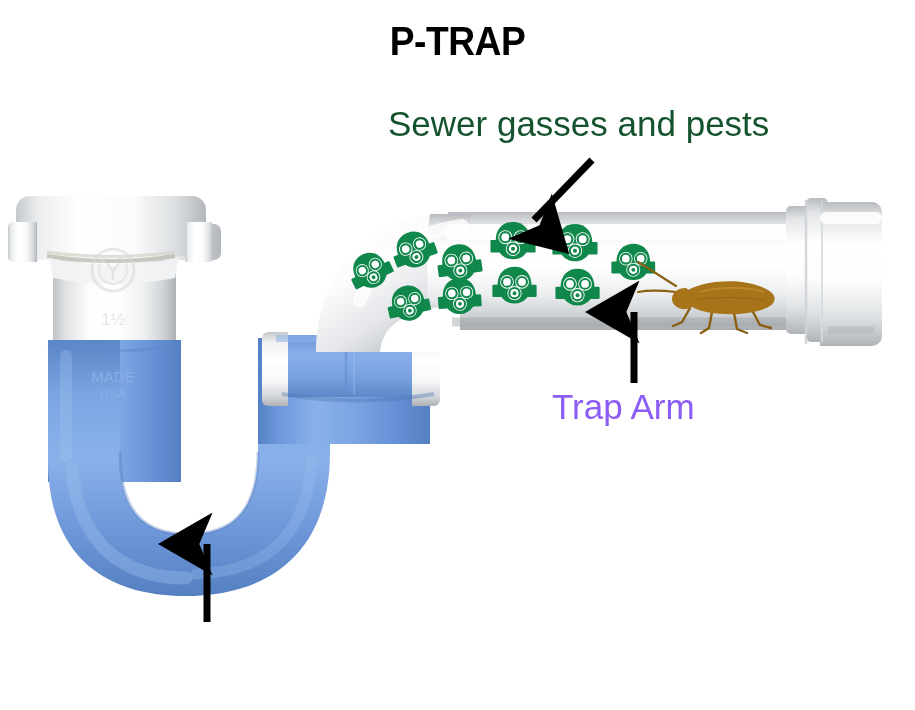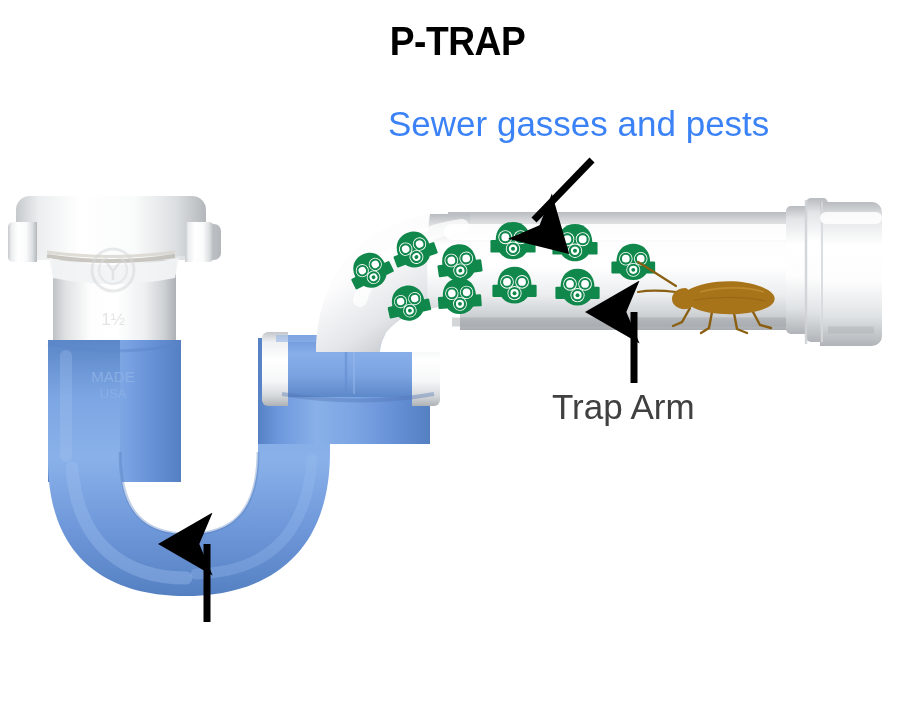--- a/index.html
+++ b/index.html
@@ -44,28 +44,28 @@
     font-stretch: condensed;
     font-family: "Liberation Sans Narrow", "Liberation Sans", sans-serif;
     transform: scaleX(0.93);
     color: #000000;
   }
   #label-sewer {
     left: 388px;
     top: 106px;
     font-size: 35px;
     font-weight: 400;
-    color: #3b82f6;
+    color: #14532d;
   }
   #label-trap-arm {
     left: 552px;
     top: 389px;
     font-size: 35px;
     font-weight: 400;
-    color: #404040;
+    color: #8b5cf6;
   }
   #label-water-seal {
     left: 110px;
     top: 632px;
     font-size: 35px;
     font-weight: 400;
     color: #161616;
   }
 </style>
 </head>

